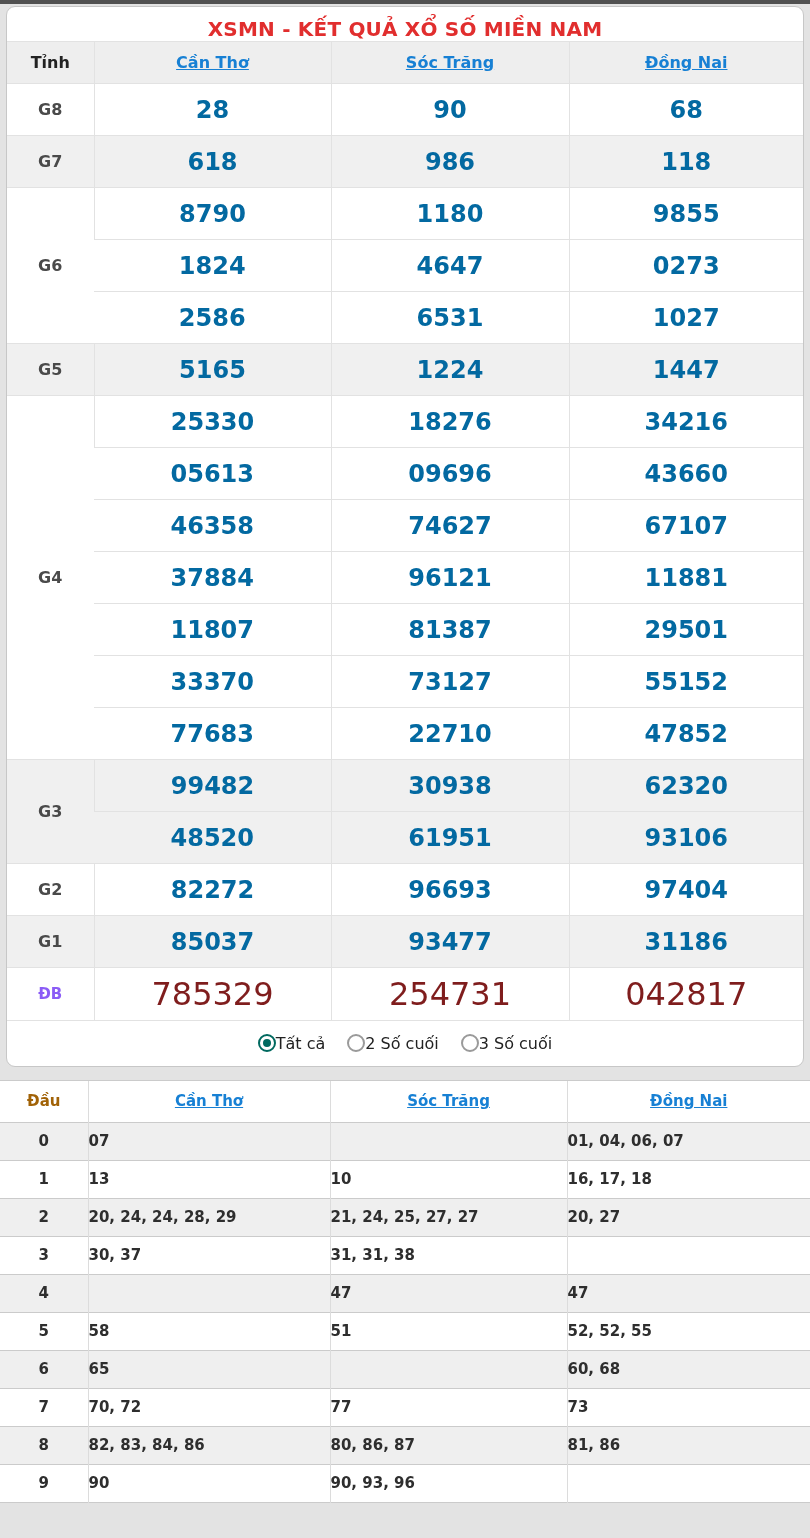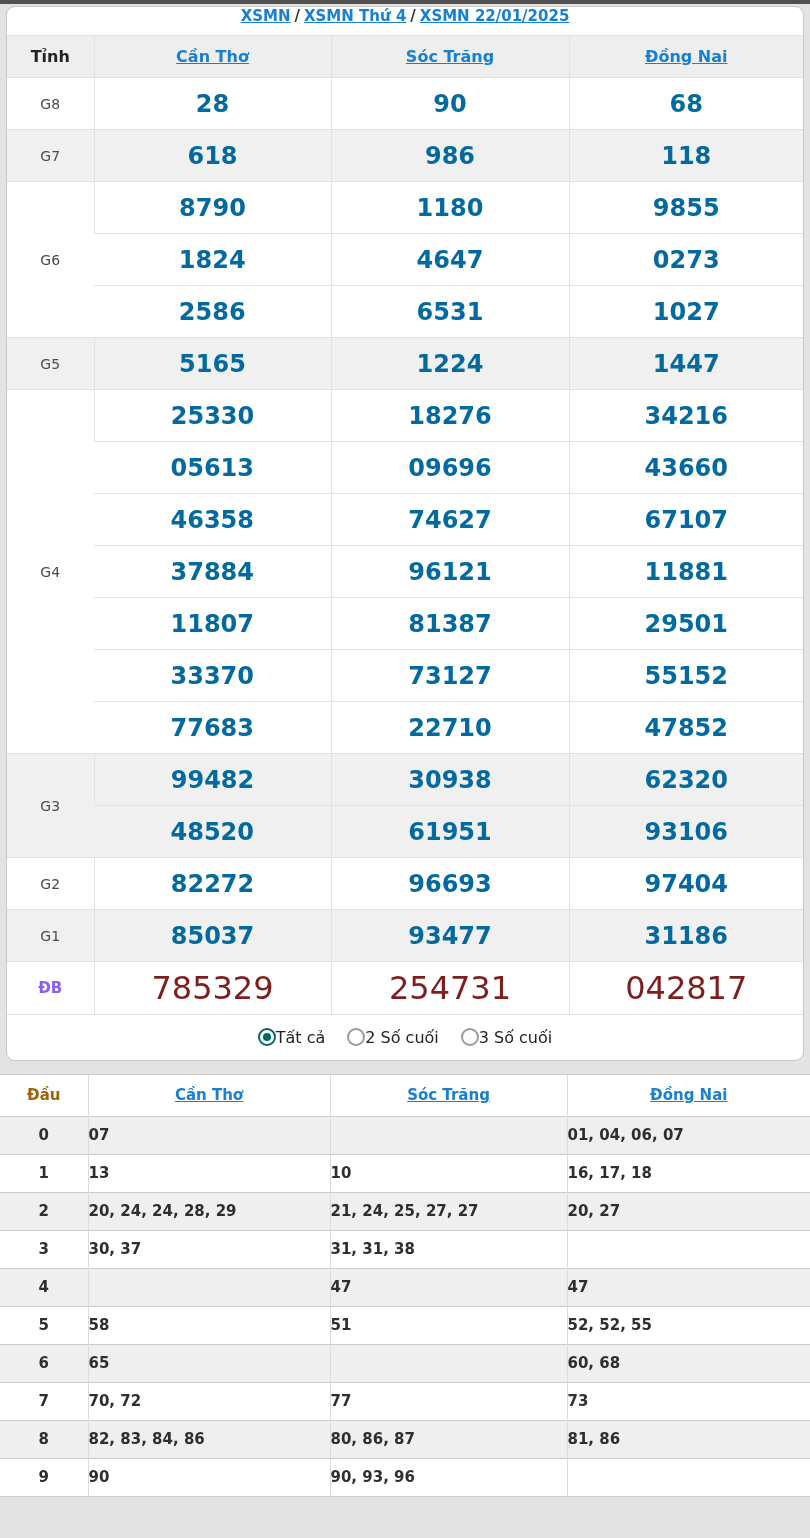--- a/index.html
+++ b/index.html
@@ -35,21 +35,21 @@
   .t1 { width:100%; }
   .t1 col.c-label { width:87px; }
   .t1 col.c-p1 { width:237px; }
   .t1 col.c-p2 { width:238px; }
   .t1 th, .t1 td { border-top:1px solid #e2e2e2; text-align:center; vertical-align:middle; }
   .t1 td + td, .t1 th + th { border-left:1px solid #e2e2e2; }
   .t1 thead th { height:42px; background:#eeeeee; font-size:16px; }
   .t1 .corner { font-weight:bold; color:#222; }
   .t1 .prov-link { color:#1780d4; font-weight:bold; text-decoration:underline; cursor:pointer; font-size:16px; }
   .t1 tbody td { height:52px; }
-  .t1 .plabel { font-size:14px; color:#4a4a4a; font-weight:normal; }
+  .t1 .plabel { font-size:16px; color:#4a4a4a; font-weight:bold; }
   .t1 .val { font-size:24px; font-weight:bold; color:#0369a1; }
   .t1 tr.stripe td { background:#f0f0f0; }
   .t1 .db-label { color:#8b5cf6; font-weight:bold; font-size:15px; }
   .t1 .db-val { color:#7f1d1d; font-size:32px; font-weight:normal; }
 
   
   .filter-row {
     height:46px; border-top:1px solid #e2e2e2;
     display:flex; align-items:center; justify-content:center; gap:22px;
     font-size:16px; color:#222;
@@ -81,24 +81,22 @@
   .t2 .tails { text-align:left; }
   .t2 tr.stripe td { background:#efefef; }
   .t2 { border-bottom:1px solid #cbcbcb; }
 </style>
 </head>
 <body>
 
 <div class="top-strip"></div>
 
 <div class="card">
-
-  <div class="breadcrumb">
-    <span class="crumb">XSMN</span><span class="crumb-sep">/</span><span class="crumb">XSMN Thứ 4</span><span class="crumb-sep">/</span><span class="crumb">XSMN 22/01/2025</span>
-  </div>
+  <div class="page-title">XSMN - KẾT QUẢ XỔ SỐ MIỀN NAM</div>
+
 
   <table class="t1">
     <colgroup>
         <col class="c-label">
         <col class="c-p1">
         <col class="c-p2">
         <col>
       </colgroup>
     <thead>
       <tr>

